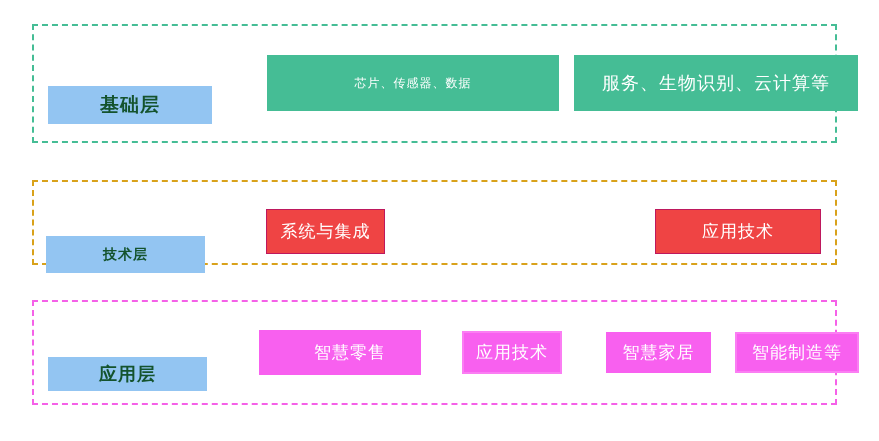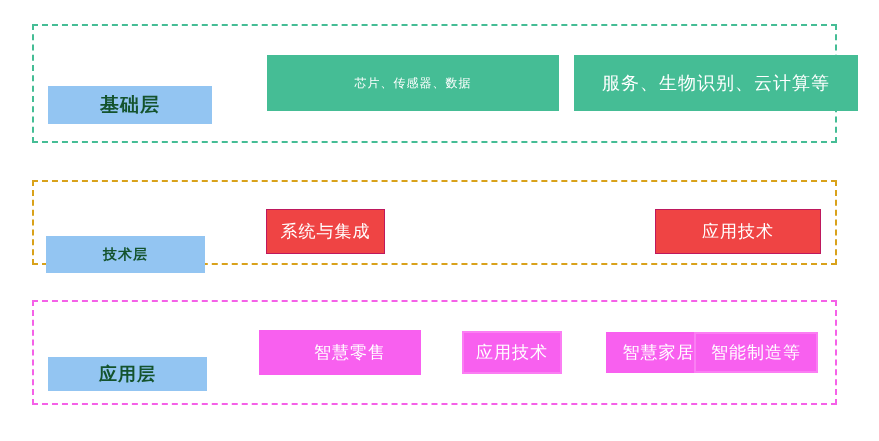--- a/index.html
+++ b/index.html
@@ -99,21 +99,21 @@
   .f0 { left: 267px; top: 55px;  width: 292px; height: 56px; font-size: 12px; }
   .f1 { left: 574px; top: 55px;  width: 284px; height: 56px; font-size: 18px; }
   
   .t0 { left: 266px; top: 209px; width: 119px; height: 45px; font-size: 17px; }
   .t1 { left: 455px; top: 209px; width: 149px; height: 45px; font-size: 17px; }
   .t2 { left: 655px; top: 209px; width: 166px; height: 45px; font-size: 17px; }
   
   .a0 { left: 259px; top: 330px; width: 162px; height: 45px; font-size: 17px; padding-left: 20px; }
   .a1 { left: 462px; top: 331px; width: 100px; height: 43px; font-size: 17px; }
   .a2 { left: 578px; top: 332px; width: 105px; height: 41px; font-size: 17px; margin-left: 28px; }
-  .a3 { left: 694px; top: 332px; width: 124px; height: 41px; font-size: 17px; }
+  .a3 { left: 735px; top: 332px; width: 124px; height: 41px; font-size: 17px; }
 </style>
 </head>
 <body>
 
 <div id="canvas">
 
   <div class="layer-band foundation"></div>
 
   <div class="layer-tag tag-foundation">基础层</div>
 

